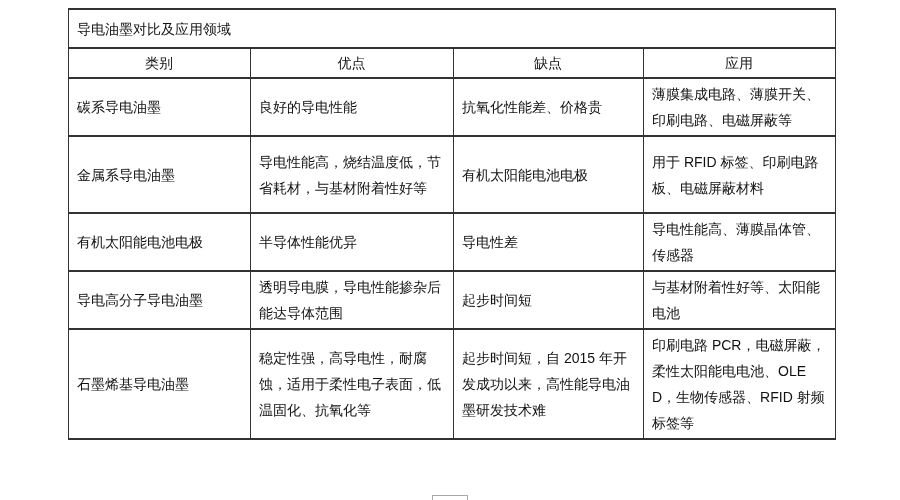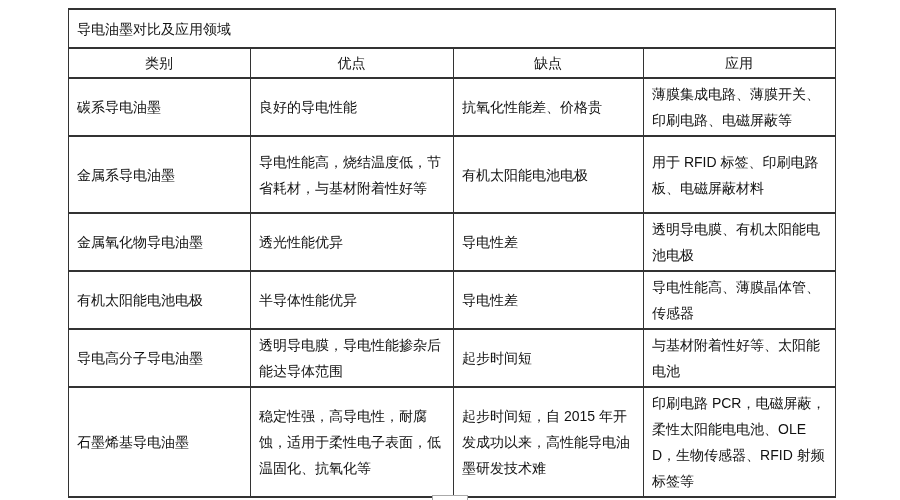--- a/index.html
+++ b/index.html
@@ -93,26 +93,20 @@
         <td>良好的导电性能</td>
         <td>抗氧化性能差、价格贵</td>
         <td>薄膜集成电路、薄膜开关、印刷电路、电磁屏蔽等</td>
       </tr>
       <tr class="r3">
         <td>金属系导电油墨</td>
         <td>导电性能高，烧结温度低，节省耗材，与基材附着性好等</td>
         <td>有机太阳能电池电极</td>
         <td>用于 RFID 标签、印刷电路板、电磁屏蔽材料</td>
       </tr>
-      <tr class="r4">
-        <td>金属氧化物导电油墨</td>
-        <td>透光性能优异</td>
-        <td>导电性差</td>
-        <td>透明导电膜、有机太阳能电池电极</td>
-      </tr>
       <tr class="r5">
         <td>有机太阳能电池电极</td>
         <td>半导体性能优异</td>
         <td>导电性差</td>
         <td>导电性能高、薄膜晶体管、传感器</td>
       </tr>
       <tr class="r6">
         <td>导电高分子导电油墨</td>
         <td>透明导电膜，导电性能掺杂后能达导体范围</td>
         <td>起步时间短</td>

